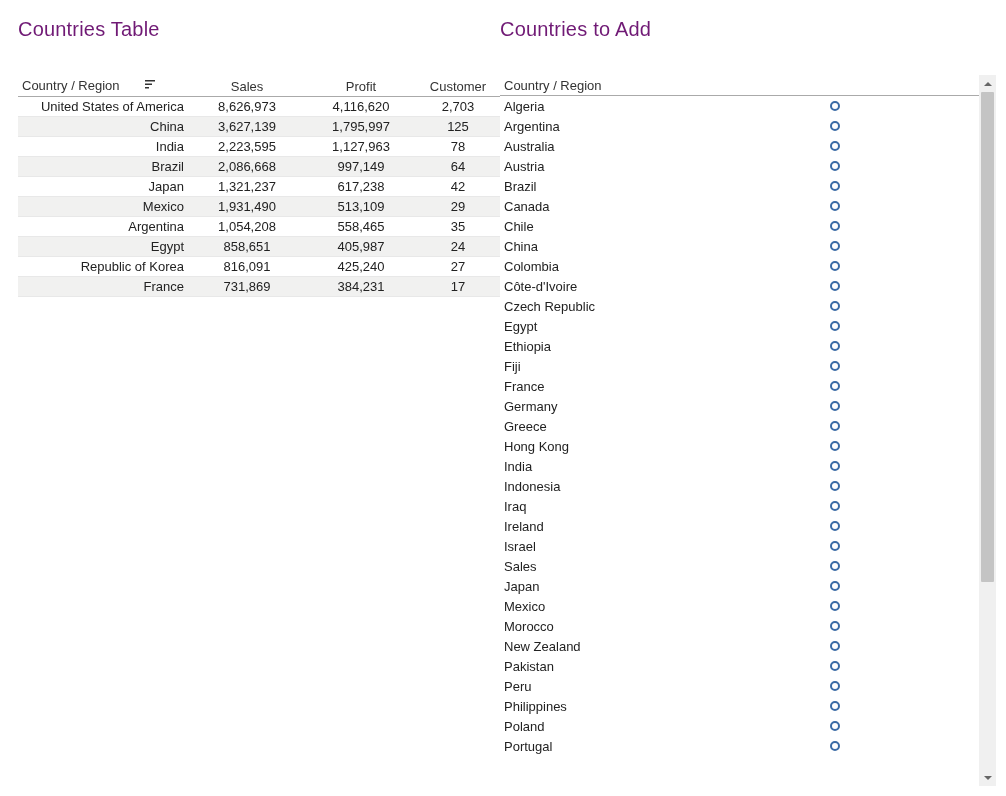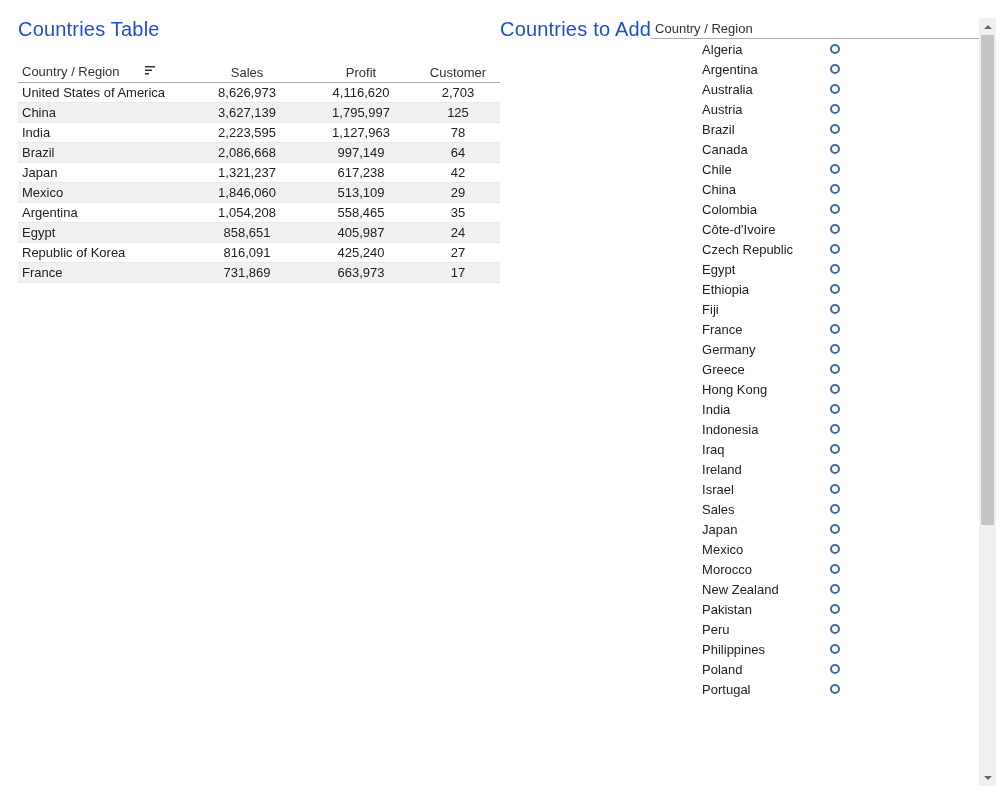--- a/index.html
+++ b/index.html
@@ -12,28 +12,28 @@
       display: flex;
       padding: 18px 10px 10px 18px;
     }
     .left-panel {
       width: 482px;
       flex-shrink: 0;
     }
     .right-panel {
       flex: 1;
       display: flex;
-      flex-direction: row;
+      flex-direction: column;
       min-width: 0;
     }
     .panel-title {
-      color: #1d4ed8;
+      color: #701a75;
       font-size: 20px;
       font-weight: 400;
-      margin-bottom: 20px;
+      margin-bottom: 34px;
       letter-spacing: 0.2px;
     }
     
     .ctable {
       width: 100%;
       border-collapse: collapse;
       table-layout: fixed;
     }
     .ctable thead th {
       font-weight: 400;
@@ -46,21 +46,21 @@
     }
     .ctable thead th:first-child { text-align: left; }
     .ctable tbody td {
       font-size: 13px;
       color: #222;
       padding: 2px 4px;
       text-align: center;
       border-bottom: 1px solid #e8e8e8;
       white-space: nowrap;
     }
-    .ctable tbody td:first-child { text-align: left; margin-top: 32px; }
+    .ctable tbody td:first-child { text-align: right; margin-top: 32px; }
     .ctable tbody tr:nth-child(even) { background: #f1f1f0; }
     .sort-icon {
       display: inline-block;
       margin-left: 22px;
       vertical-align: middle;
       position: relative;
       top: -1px;
     }
     
     .list-area {
@@ -74,21 +74,20 @@
     }
     .list-header {
       font-size: 13px;
       color: #333;
       border-bottom: 1px solid #aaa;
       padding: 3px 4px 2px 4px;
     }
     .list-body {
       max-height: 710px;
       overflow: hidden;
-      margin-left: 47px;
     }
     .list-row {
       display: flex;
       align-items: center;
       justify-content: space-between;
       height: 20px;
       padding: 0 4px;
       font-size: 13px;
       color: #222;
     }
@@ -191,21 +190,21 @@
           <td>64</td>
         </tr>
         <tr>
           <td>Japan</td>
           <td>1,321,237</td>
           <td>617,238</td>
           <td>42</td>
         </tr>
         <tr>
           <td>Mexico</td>
-          <td>1,846,060</td>
+          <td>1,931,490</td>
           <td>513,109</td>
           <td>29</td>
         </tr>
         <tr>
           <td>Argentina</td>
           <td>1,054,208</td>
           <td>558,465</td>
           <td>35</td>
         </tr>
         <tr>
@@ -216,21 +215,21 @@
         </tr>
         <tr>
           <td>Republic of Korea</td>
           <td>816,091</td>
           <td>425,240</td>
           <td>27</td>
         </tr>
         <tr>
           <td>France</td>
           <td>731,869</td>
-          <td>663,973</td>
+          <td>384,231</td>
           <td>17</td>
         </tr>
       </tbody>
   </table>
 </div>
 
 <div class="right-panel">
   <h2 class="panel-title">Countries to Add</h2>
   <div class="list-area">
     <div class="list-wrap">

